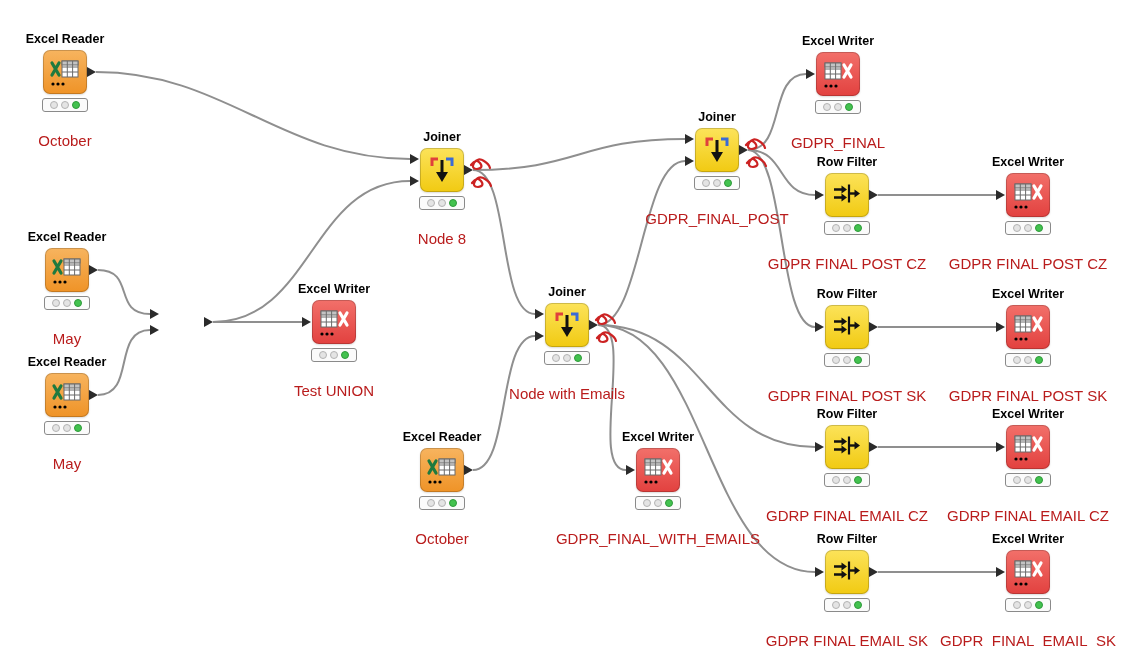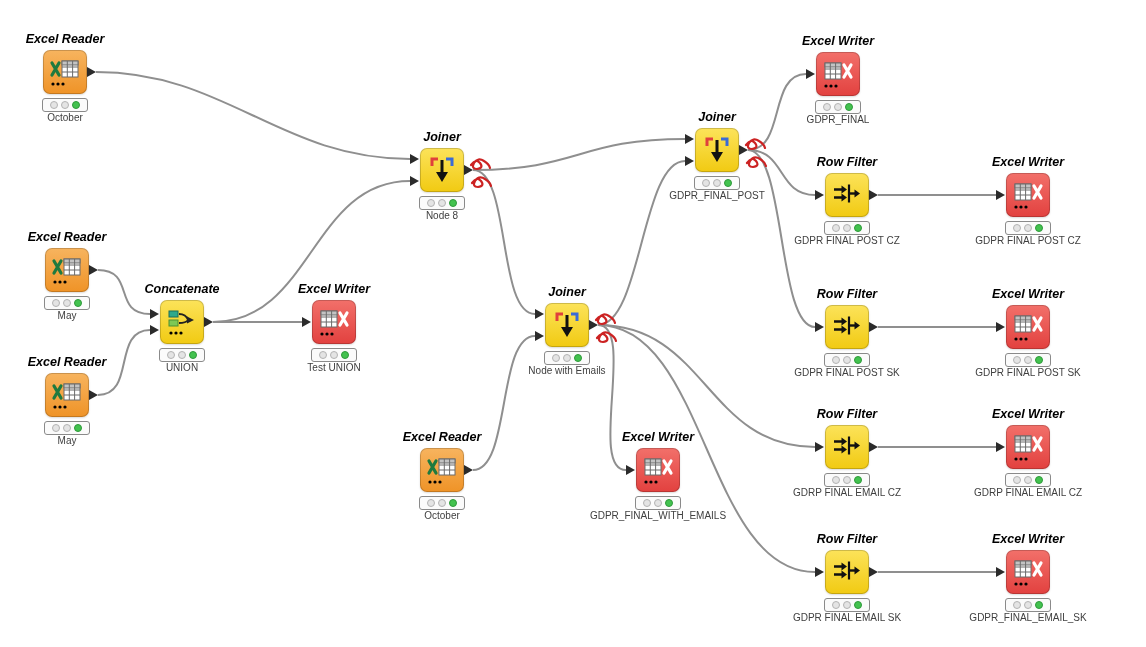--- a/index.html
+++ b/index.html
@@ -4,43 +4,43 @@
 <style>
   * { margin:0; padding:0; box-sizing:border-box; }
   html,body { background:#ffffff; font-family:"Liberation Sans", sans-serif; }
   #stage { position:relative; width:1146px; height:647px; background:#ffffff; overflow:hidden; }
   #edge-layer { position:absolute; left:0; top:0; z-index:1; }
   .edge { stroke:#8f8f8f; stroke-width:2; fill:none; }
   .port { fill:#2b2b2b; }
   .node { position:absolute; width:170px; height:104px; z-index:2; }
   .node-title {
     position:absolute; top:0; left:50%; transform:translateX(-50%);
-    white-space:nowrap; font-weight:bold; font-size:12.5px; color:#000;font-style:italic;
+    white-space:nowrap; font-weight:bold; font-size:12.5px; color:#000;
   }
   .node-icon {
     position:absolute; top:18px; left:50%; transform:translateX(-50%);
     width:44px; height:44px; border-radius:7px;
     display:flex; align-items:center; justify-content:center;
     box-shadow: inset 0 0 0 1px rgba(0,0,0,0.18), 0 1px 2px rgba(0,0,0,0.15);
   }
   .node-icon.excel-reader { background:linear-gradient(#f7b45f, #ef9327); }
   .node-icon.excel-writer { background:linear-gradient(#f2706a, #e2413f); }
   .node-icon.joiner, .node-icon.concatenate, .node-icon.row-filter {
     background:linear-gradient(#fce35a, #f1ca12);
   }
   .traffic {
     position:absolute; top:66px; left:50%; transform:translateX(-50%);
     width:46px; height:14px; border:1px solid #8a8a8a; border-radius:3px;
     background:#fbfbfb; display:flex; align-items:center; justify-content:center; gap:3px;
   }
   .dot { width:8px; height:8px; border-radius:50%; background:#e4e4e4; border:1px solid #b3b3b3; }
   .dot.on { background:#43c24f; border-color:#2e9a3a; }
   .node-label {
-    position:absolute; top:80px; left:50%; transform:translateX(-50%);
-    white-space:nowrap; font-size:10px; color:#404040;
+    position:absolute; top:100px; left:50%; transform:translateX(-50%);
+    white-space:nowrap; font-size:15px; color:#b91c1c;
   }
   .scribble { position:absolute; top:26px; left:calc(50% + 26px); z-index:3; }
 </style>
 </head>
 <body>
 
 <div id="stage">
   <svg id="edge-layer" xmlns="http://www.w3.org/2000/svg" width="1146" height="647">
       <path d="M 96 72 C 226 72, 280 159, 410 159" class="edge"></path>
       <path d="M 98 270 C 136 270, 112 314, 150 314" class="edge"></path>
@@ -146,40 +146,20 @@
           <circle cx="16" cy="30" r="1.6"></circle>
         </svg>
       </div>
       <div class="traffic">
         <span class="dot"></span>
         <span class="dot"></span>
         <span class="dot on"></span>
       </div>
       <div class="node-label">May</div>
     </div>
-    <div class="node" style="left: 97px; top: 282px;">
-      <div class="node-title">Concatenate</div>
-      <div class="node-icon concatenate">
-        <svg viewBox="0 0 36 36" width="36" height="36">
-          <rect x="5" y="7" width="9" height="6" fill="#2fa98c" stroke="#1c6f5b"></rect>
-          <rect x="5" y="16" width="9" height="6" fill="#7dc855" stroke="#4d8f32"></rect>
-          <path d="M15 10 Q22 10 24 16 M15 19 Q22 19 24 16" stroke="#222222" stroke-width="1.8" fill="none"></path>
-          <path d="M23 12.5 L30 16 L23 19.5 Z" fill="#222222"></path>
-          <circle cx="7" cy="29" r="1.6"></circle>
-          <circle cx="12" cy="29" r="1.6"></circle>
-          <circle cx="17" cy="29" r="1.6"></circle>
-        </svg>
-      </div>
-      <div class="traffic">
-        <span class="dot"></span>
-        <span class="dot"></span>
-        <span class="dot on"></span>
-      </div>
-      <div class="node-label">UNION</div>
-    </div>
     <div class="node" style="left: 249px; top: 282px;">
       <div class="node-title">Excel Writer</div>
       <div class="node-icon excel-writer">
         <svg viewBox="0 0 36 36" width="36" height="36">
           <rect x="5" y="7" width="16" height="16" fill="#ffffff" stroke="#6b6b6b"></rect>
           <rect x="5" y="7" width="16" height="4" fill="#c3c3c3" stroke="#6b6b6b"></rect>
           <path d="M5 13 H21 M5 18 H21 M10.3 7 V23 M15.6 7 V23" stroke="#6b6b6b" stroke-width="1" fill="none"></path>
           <path d="M24 9 L31 21 M31 9 L24 21" stroke="#ffffff" stroke-width="3.2" stroke-linecap="round" fill="none"></path>
           <circle cx="6" cy="30" r="1.6"></circle>
           <circle cx="11" cy="30" r="1.6"></circle>

